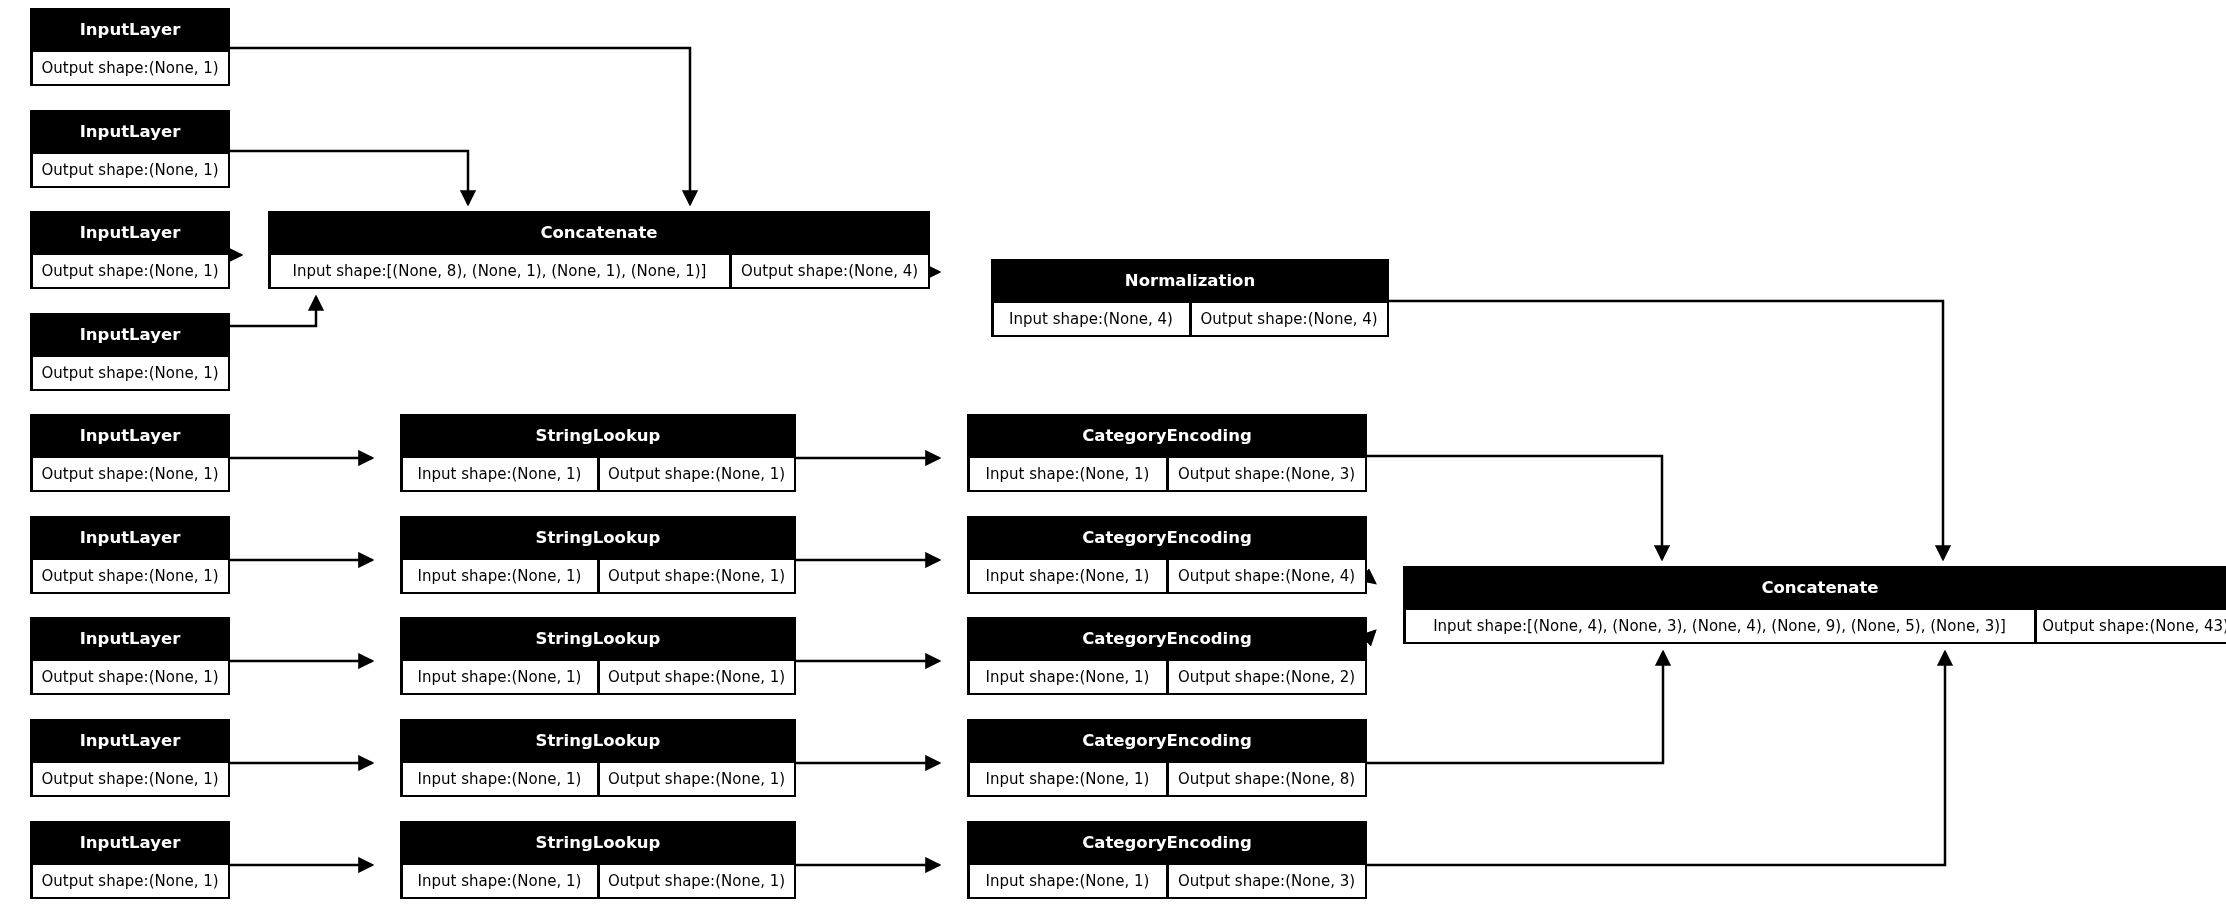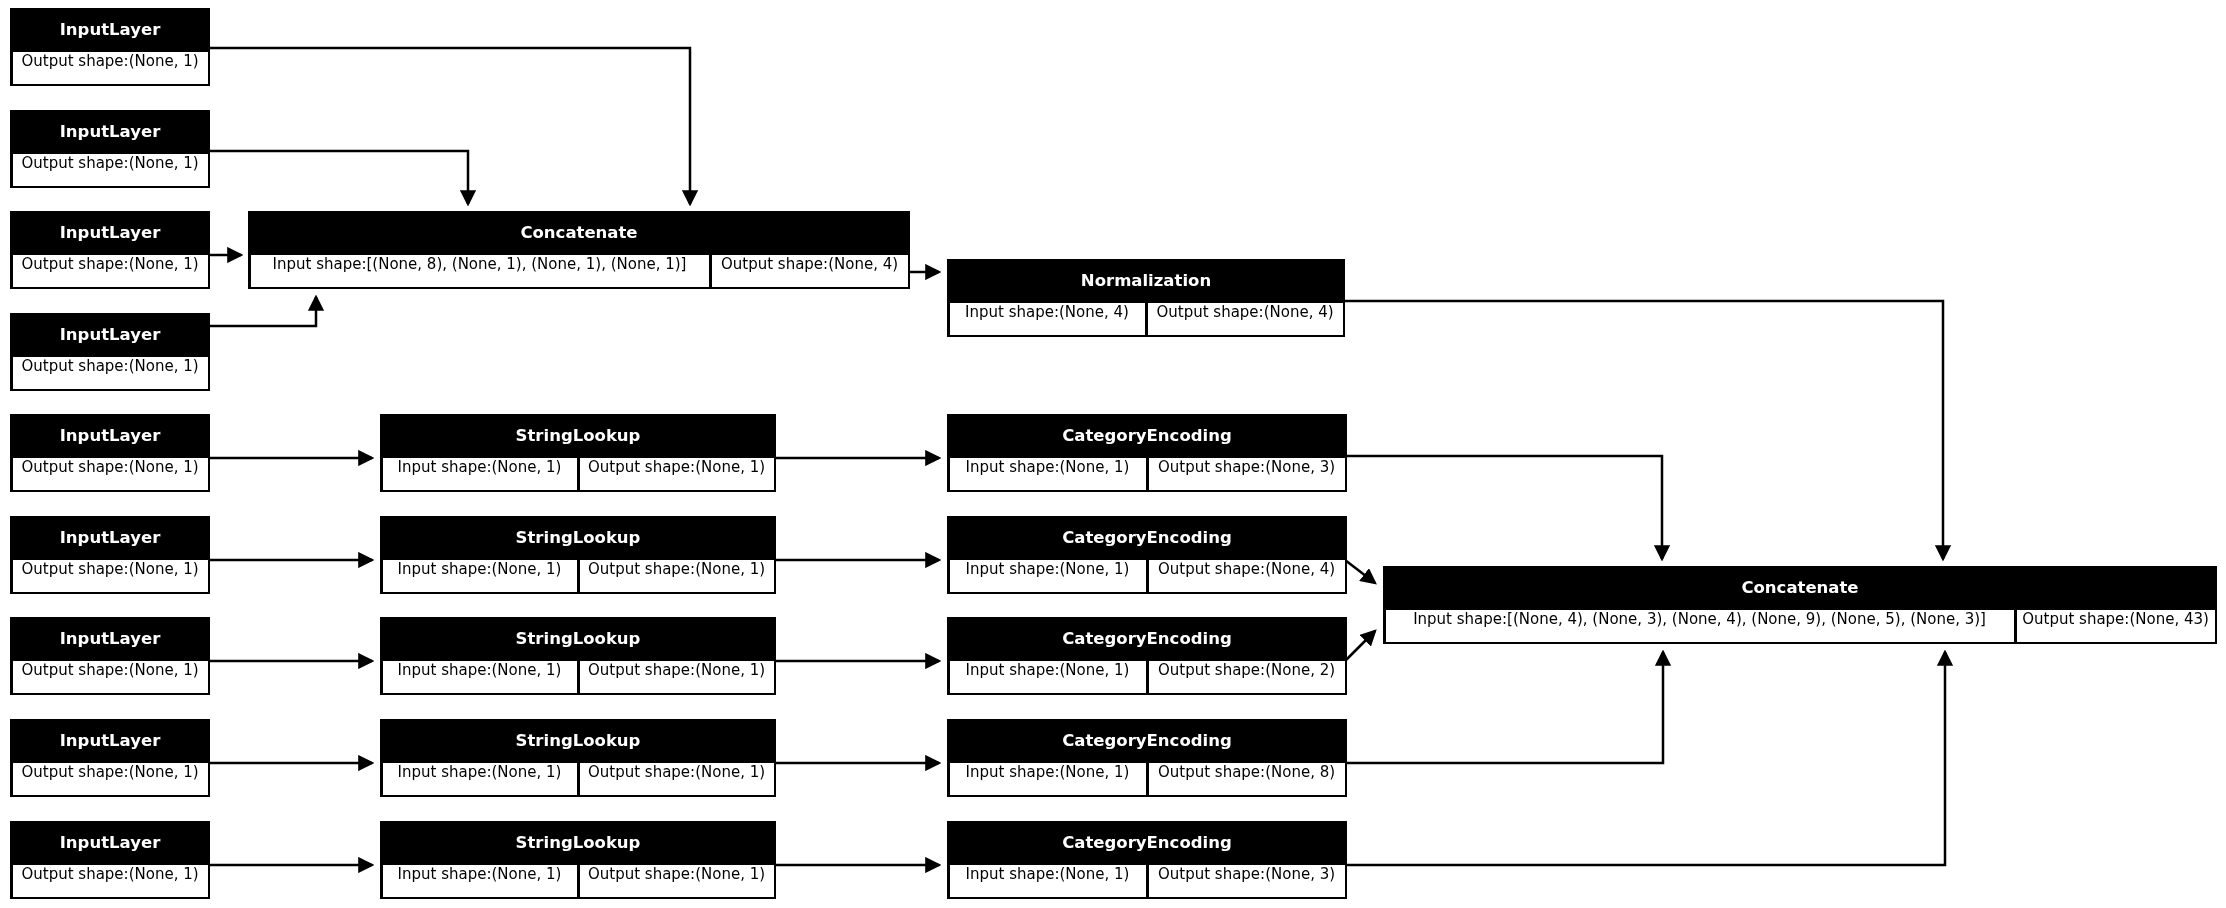--- a/index.html
+++ b/index.html
@@ -4,29 +4,29 @@
 <style>
   html,body{margin:0;padding:0;background:#ffffff;}
   .stage{
     position:relative;width:2226px;height:908px;background:#ffffff;overflow:hidden;
     font-family:"DejaVu Sans","Liberation Sans",sans-serif;
   }
   svg.edges{position:absolute;left:0;top:0;z-index:1;}
   svg.edges path{fill:none;stroke:#000;stroke-width:2.5px;}
   .node{
     position:absolute;height:78px;background:#000;z-index:2;
-    box-sizing:border-box;padding:2.5px;display:flex;flex-direction:column;
+    box-sizing:border-box;padding:2.5px;display:flex;flex-direction:column;margin-left:20px;
   }
   .hdr{
     flex:0 0 38px;margin-bottom:3px;color:#fff;font-weight:bold;font-size:16.5px;
     display:flex;align-items:center;justify-content:center;white-space:nowrap;
   }
   .cells{flex:1;display:flex;gap:3px;min-height:0;}
   .cell{
-    background:#fff;color:#000;flex:1;display:flex;justify-content:center;
+    background:#fff;color:#000;flex:1;display:flex;align-items:center;justify-content:center;
     font-size:15px;white-space:nowrap;overflow:hidden;padding:0 4px;
   }
   .cell b{font-weight:normal;}
 </style>
 </head>
 <body>
 
 <div class="stage">
 
   <svg class="edges" width="2226" height="908" viewBox="0 0 2226 908">
@@ -158,21 +158,21 @@
           <span>Input shape: </span>
           <b>[(None, 8), (None, 1), (None, 1), (None, 1)]</b>
         </div>
       <div class="cell">
           <span>Output shape: </span>
           <b>(None, 4)</b>
         </div>
     </div>
   </div>
 
-  <div class="node" style="left:947px;top:259px;width:398px">
+  <div class="node" style="left:971px;top:259px;width:398px">
     <div class="hdr">Normalization</div>
     <div class="cells">
       <div class="cell">
           <span>Input shape: </span>
           <b>(None, 4)</b>
         </div>
       <div class="cell">
           <span>Output shape: </span>
           <b>(None, 4)</b>
         </div>

